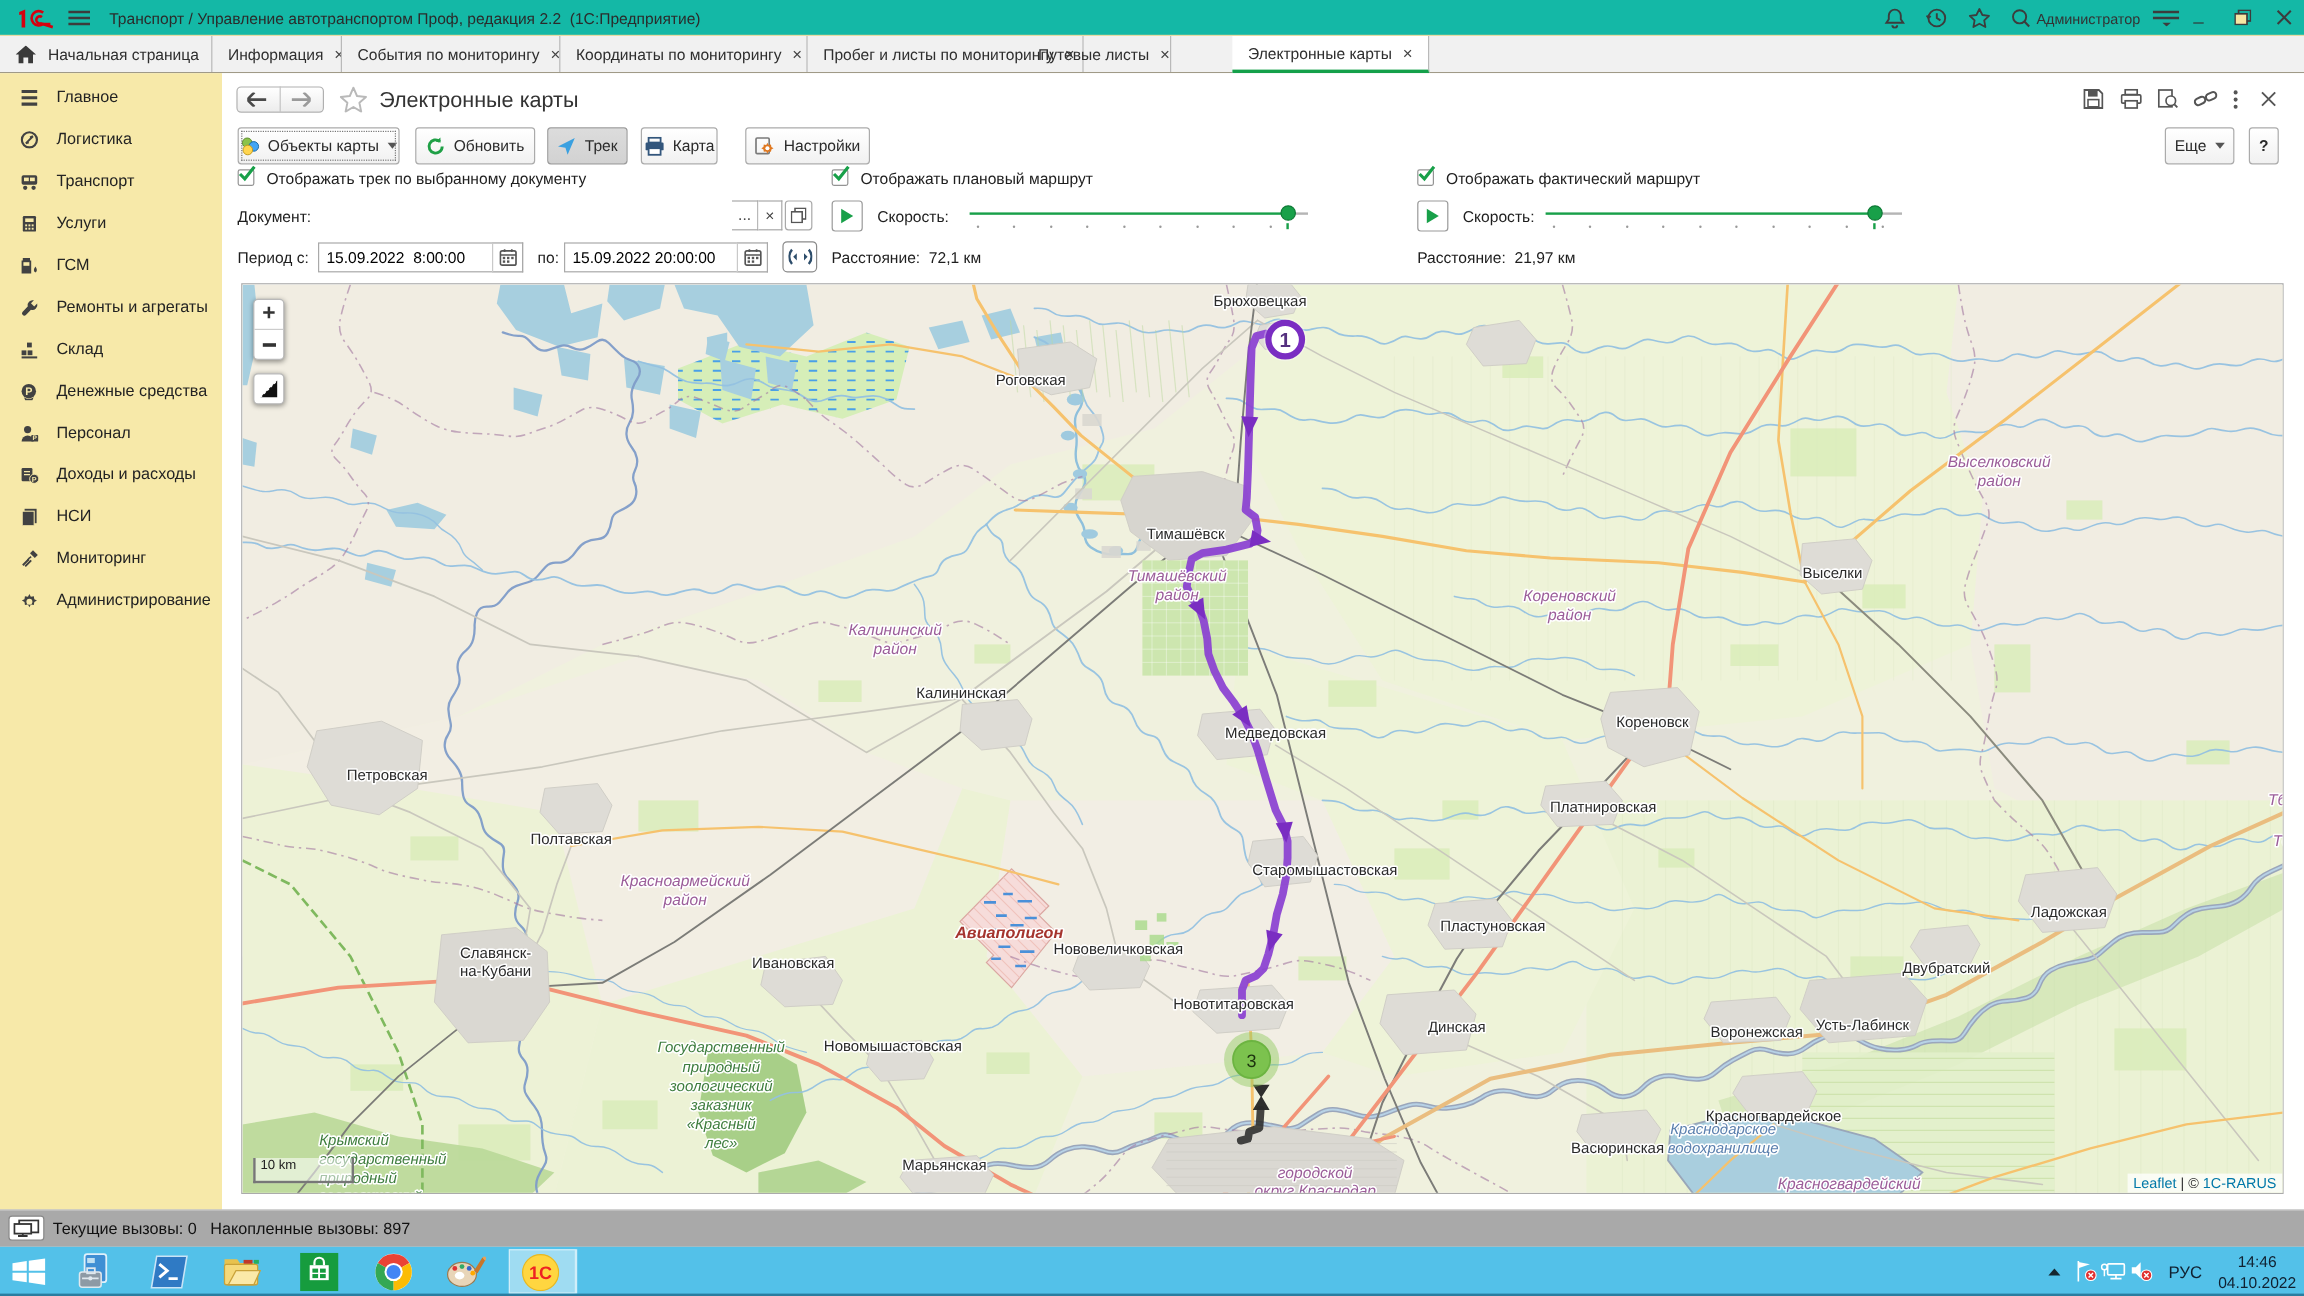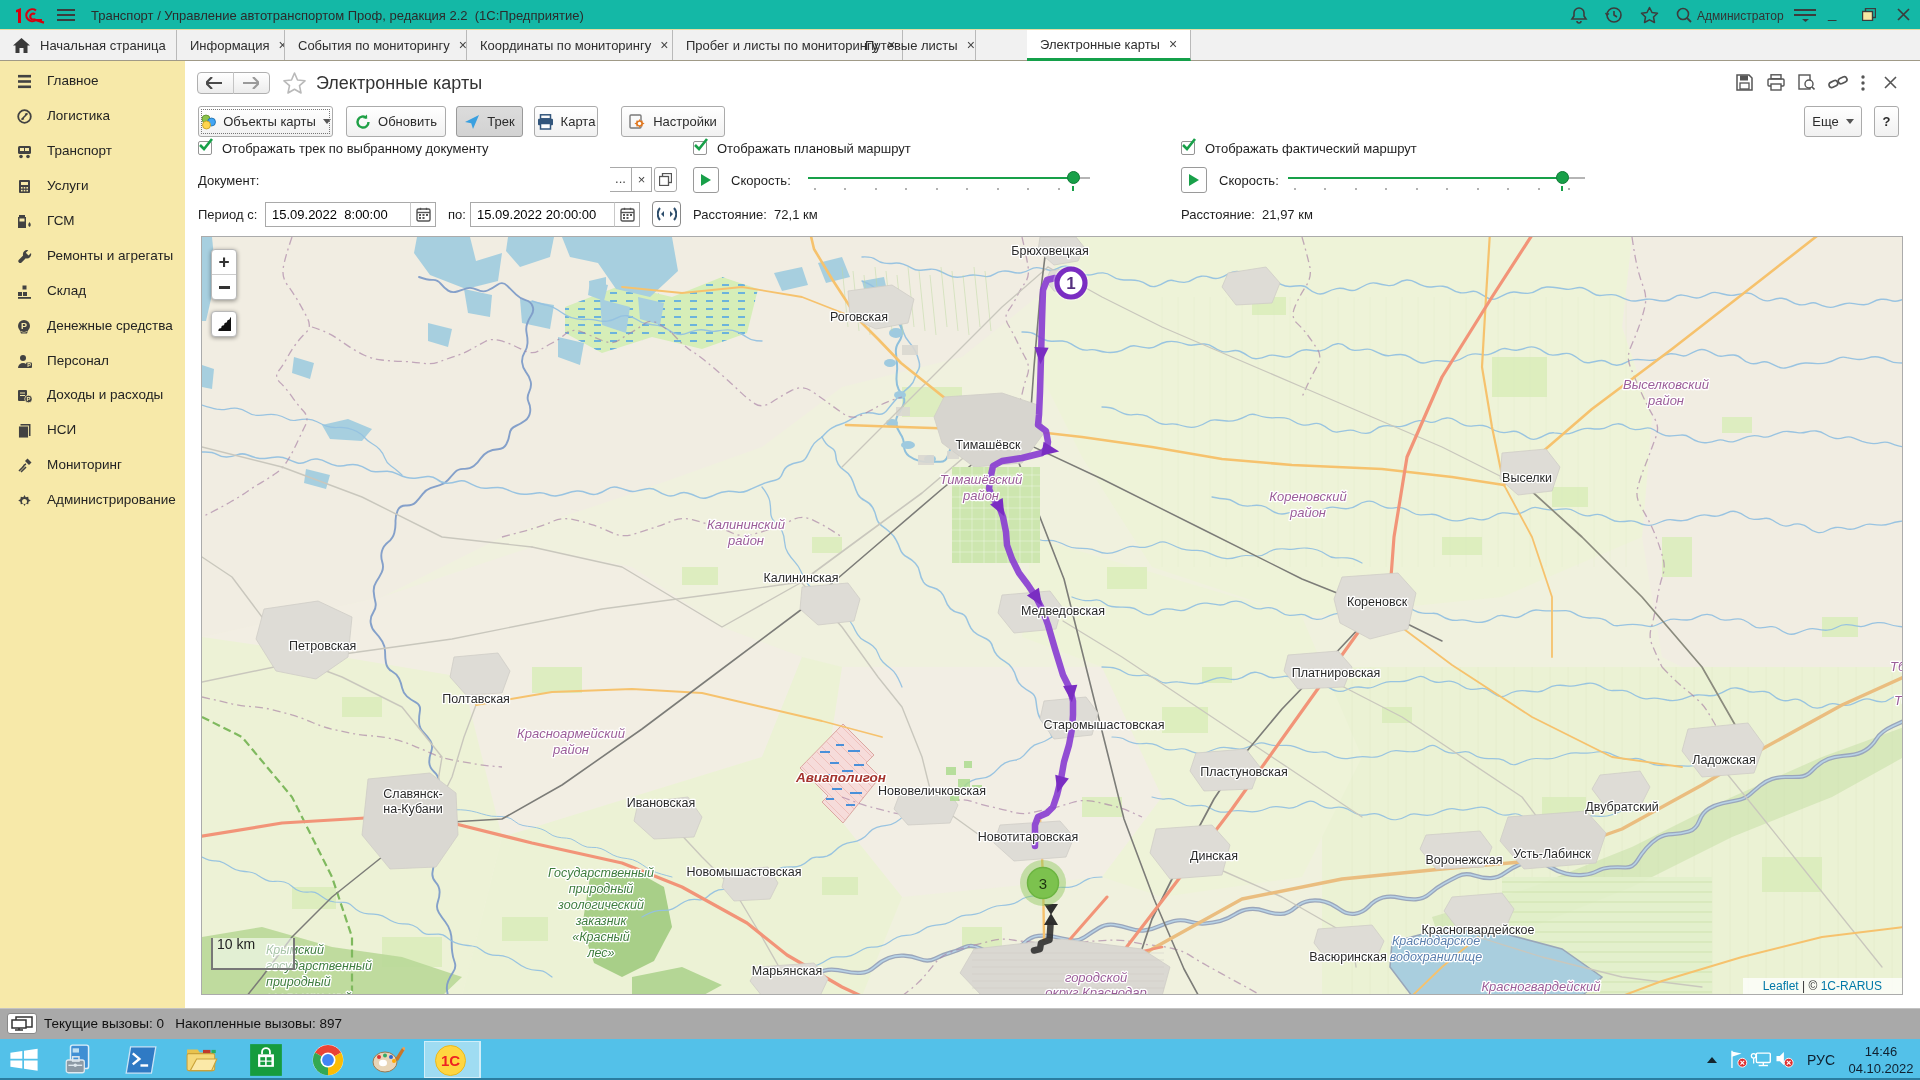--- a/index.html
+++ b/index.html
@@ -792,22 +792,22 @@
         <div style="width:100%;height:25px;display:flex;align-items:center;justify-content:center">
           <div style="width:11px;height:2.6px;background:#333"></div>
         </div>
       </div>
       <div class="lz" style="left:9px;top:74px;width:26px;height:26px;border:1px solid #b9b9b9;display:flex;align-items:center;justify-content:center">
         <svg width="16" height="16" viewBox="0 0 16 16">
           <path d="M1 15 L15 15 L15 1 Z" fill="#111"></path>
           <path d="M1 15 L15 1" stroke="#fff" stroke-width="1.2" stroke-dasharray="2 2"></path>
         </svg>
       </div>
-      <div class="abs" style="left:9px;bottom:24px;background:rgba(255,255,255,0.55);border:2px solid #777;border-top:none;font-size:14px;color:#222;padding:0 4px;height:32px;line-height:13px;width:84px">10 km</div>
-      <div class="abs" style="right:0;bottom:0;background:rgba(255,255,255,0.75);font-size:12px;color:#333;padding:1px 20px;white-space:nowrap"><span style="color:#0078a8">Leaflet</span> | © <span style="color:#0078a8">1C-RARUS</span></div>
+      <div class="abs" style="left:9px;bottom:8px;background:rgba(255,255,255,0.55);border:2px solid #777;border-top:none;font-size:11px;color:#222;padding:0 4px;height:21px;line-height:13px;width:84px">10 km</div>
+      <div class="abs" style="right:0;bottom:0;background:rgba(255,255,255,0.75);font-size:12px;color:#333;padding:1px 5px;white-space:nowrap"><span style="color:#0078a8">Leaflet</span> | © <span style="color:#0078a8">1C-RARUS</span></div>
     </div>
   </div>
 <div id="statusbar"></div>
 <div class="abs" style="left:7px;top:1013px;width:30px;height:21px;background:#fff;border:1px solid #888;border-radius:3px"></div>
 <svg class="abs" style="left:11px;top:1016px" width="22" height="15" viewBox="0 0 22 15">
     <rect x="5" y="1" width="16" height="10" fill="#fff" stroke="#333" stroke-width="1.5"></rect>
     <rect x="1" y="4" width="14" height="8" fill="#fff" stroke="#333" stroke-width="1.5"></rect>
     <line x1="8" y1="12" x2="8" y2="14" stroke="#333" stroke-width="1.5"></line>
     <line x1="4" y1="14" x2="12" y2="14" stroke="#333" stroke-width="1.5"></line>
   </svg>

